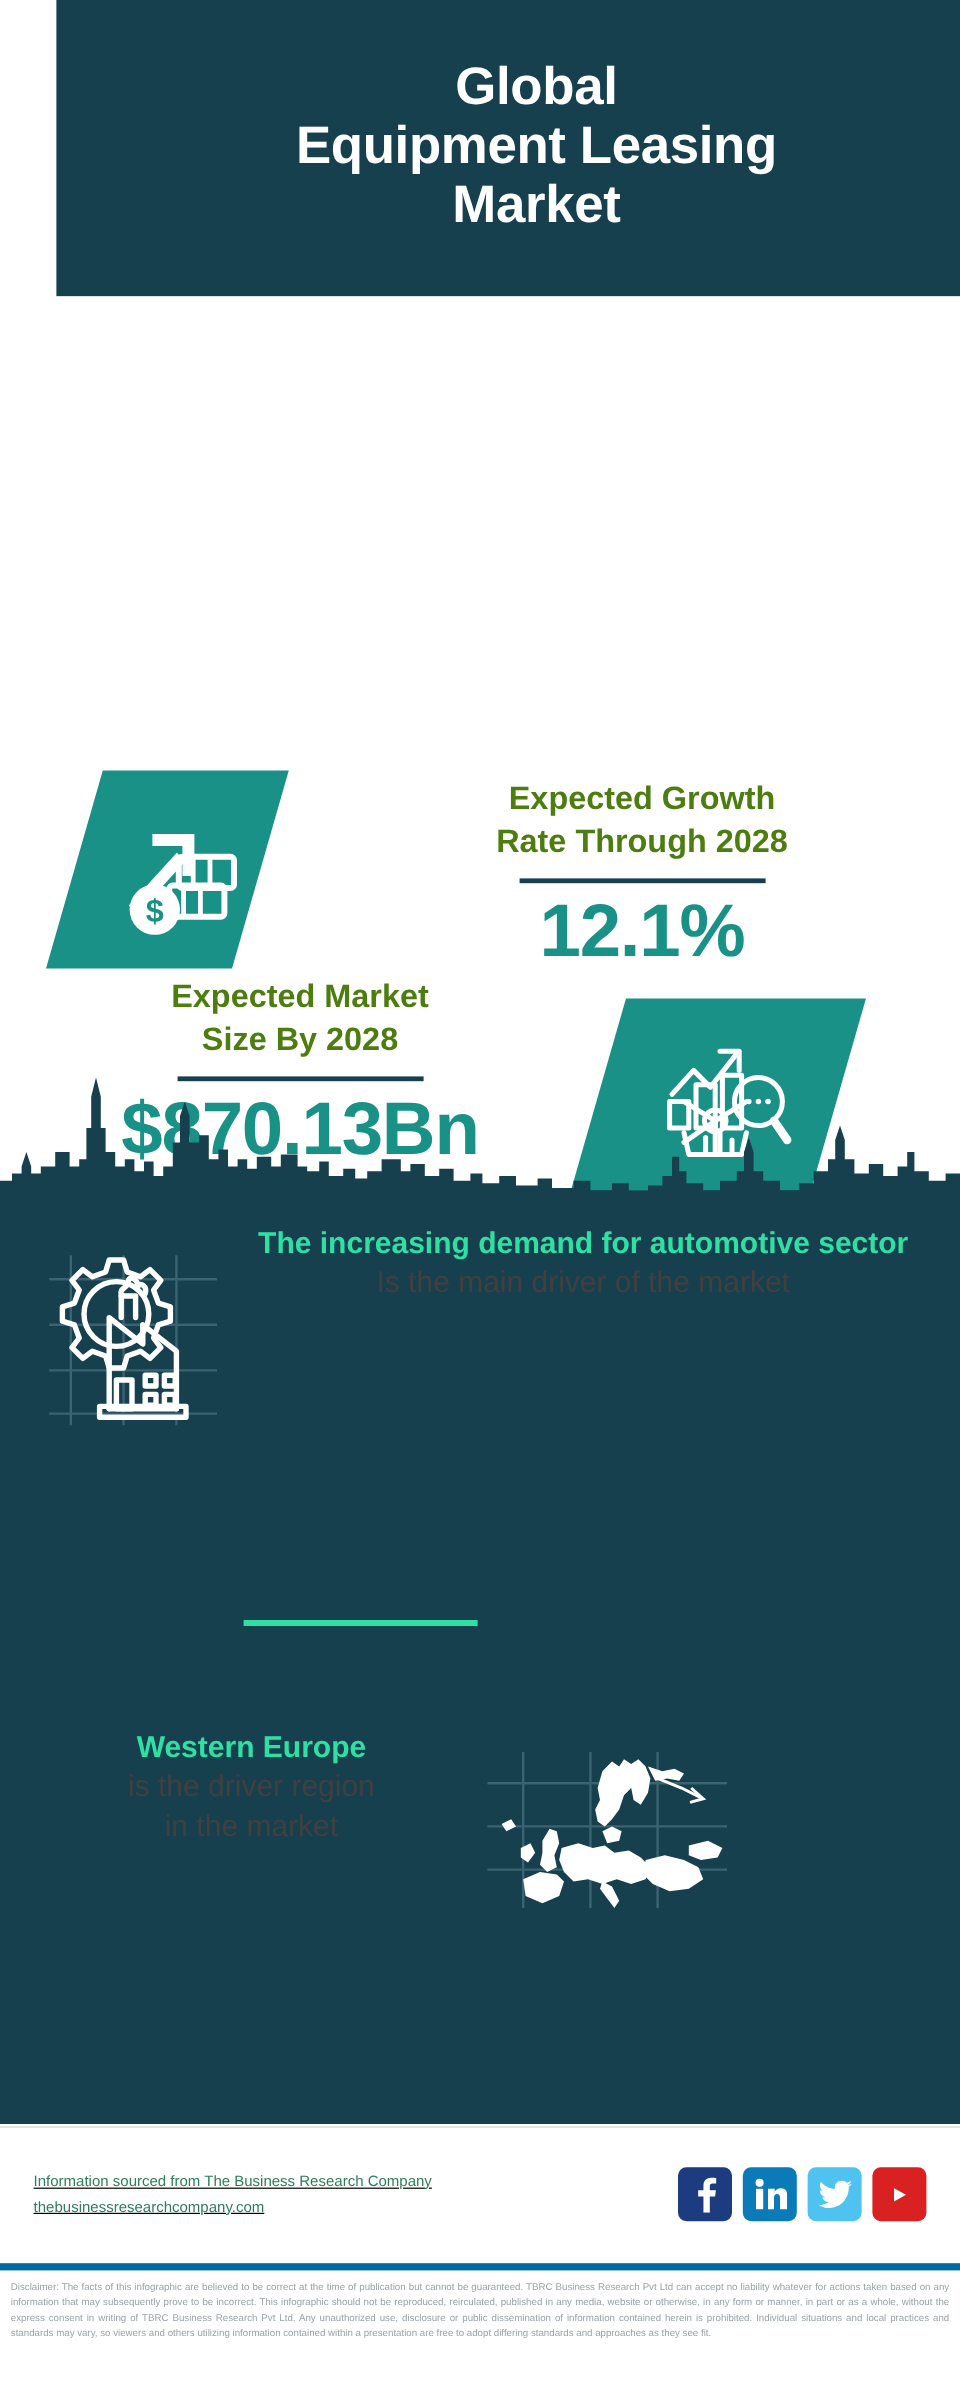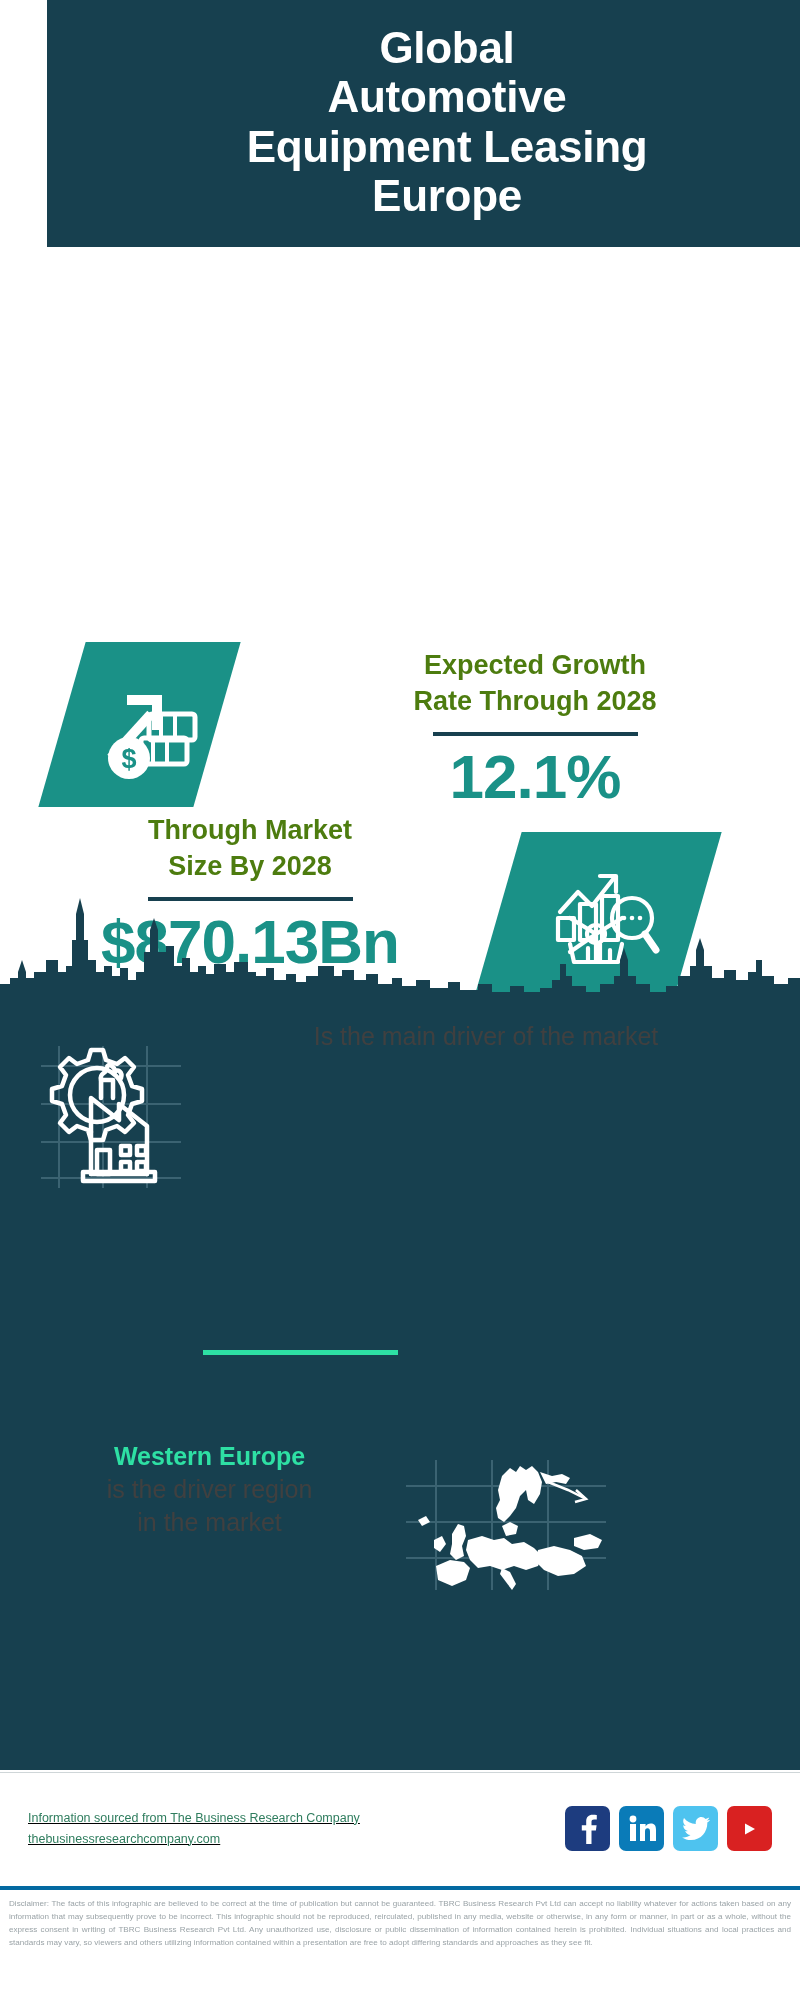--- a/index.html
+++ b/index.html
@@ -132,37 +132,36 @@
     color:#fff; font-weight:bold;
   }
   .soc-fb { background:#1d3c7f; }
   .soc-li { background:#0a7bb8; }
   .soc-tw { background:#4ec3ef; }
   .soc-yt { background:#d92121; }
 
   
   .disclaimer {
     position:absolute; left:0; top:1886px; width:800px; height:114px;
-    background:#ffffff; border-top:4px solid #0369a1;
+    background:#ffffff; border-top:6px solid #0369a1;
     padding:7px 9px 0 9px;
   }
   .disclaimer p {
     color:#9aa3a7; font-size:8.1px; line-height:1.62;
     text-align:justify; font-family:"Liberation Sans", sans-serif;
   }
 </style>
 </head>
 <body>
 
 <div class="header">
   <div class="header-title">
     <div>Global</div>
-    <div>Automotive</div>
     <div>Equipment Leasing</div>
-    <div>Europe</div>
+    <div>Market</div>
   </div>
 </div>
 
 <div class="white-zone">
 
   <div class="stat1">
     <div class="para para-1"></div>
     <div class="para-icon-1">
       <svg width="112" height="108" viewBox="0 0 112 108" fill="none">
 
@@ -183,21 +182,21 @@
     <div class="stat1-text">
       <div class="stat-label">Expected Growth</div>
       <div class="stat-label">Rate Through 2028</div>
       <div class="rule-dark"></div>
       <div class="stat-value-teal">12.1%</div>
     </div>
   </div>
 
   <div class="stat2">
     <div class="stat2-text">
-      <div class="stat-label">Through Market</div>
+      <div class="stat-label">Expected Market</div>
       <div class="stat-label">Size By 2028</div>
       <div class="rule-dark"></div>
       <div class="stat-value-teal">$870.13Bn</div>
     </div>
     <div class="para para-2"></div>
     <div class="para-icon-2">
       <svg width="118" height="118" viewBox="0 0 118 118" fill="none" stroke="#fff" stroke-width="4.2" stroke-linecap="round" stroke-linejoin="round">
 
         <polyline points="16,56 34,36 48,50 70,22" fill="none"></polyline>
         <polyline points="56,20 72,20 72,36" fill="none"></polyline>
@@ -287,20 +286,21 @@
           <rect x="68" y="112" width="13" height="24"></rect>
 
           <rect x="92" y="108" width="9" height="9"></rect>
           <rect x="108" y="108" width="9" height="9"></rect>
           <rect x="92" y="124" width="9" height="9"></rect>
           <rect x="108" y="124" width="9" height="9"></rect>
         </g>
       </svg>
     </div>
     <div class="driver-text">
+      <div class="hl-green">The increasing demand for automotive sector</div>
       <div class="sub-white">Is the main driver of the market</div>
     </div>
   </div>
 
   <div class="rule-green"></div>
 
   <div class="region-row">
     <div class="region-text">
       <div class="hl-green">Western Europe</div>
       <div class="sub-white">is the driver region</div>

